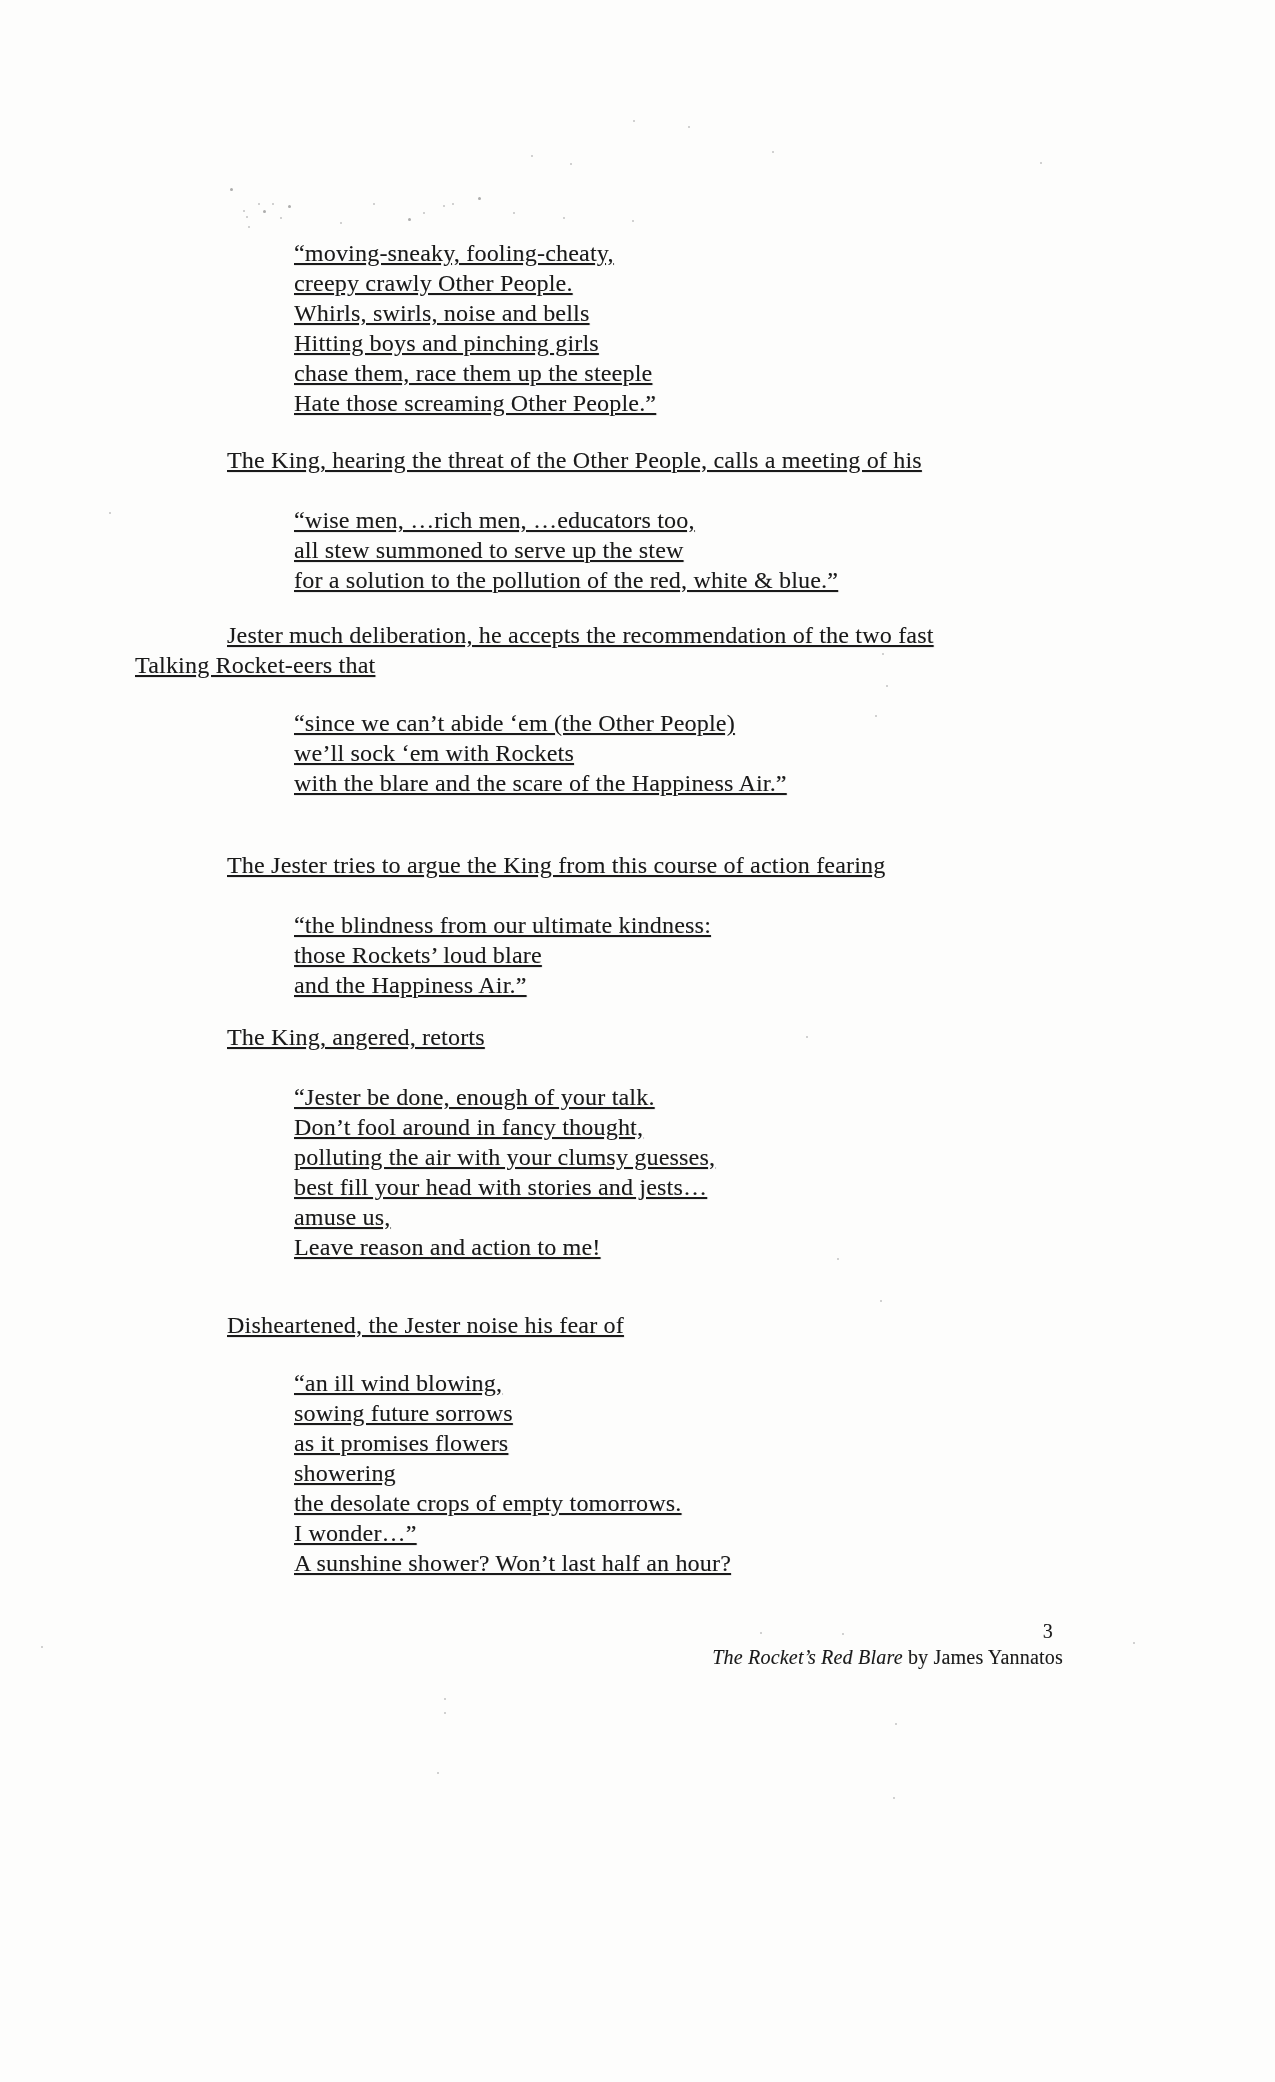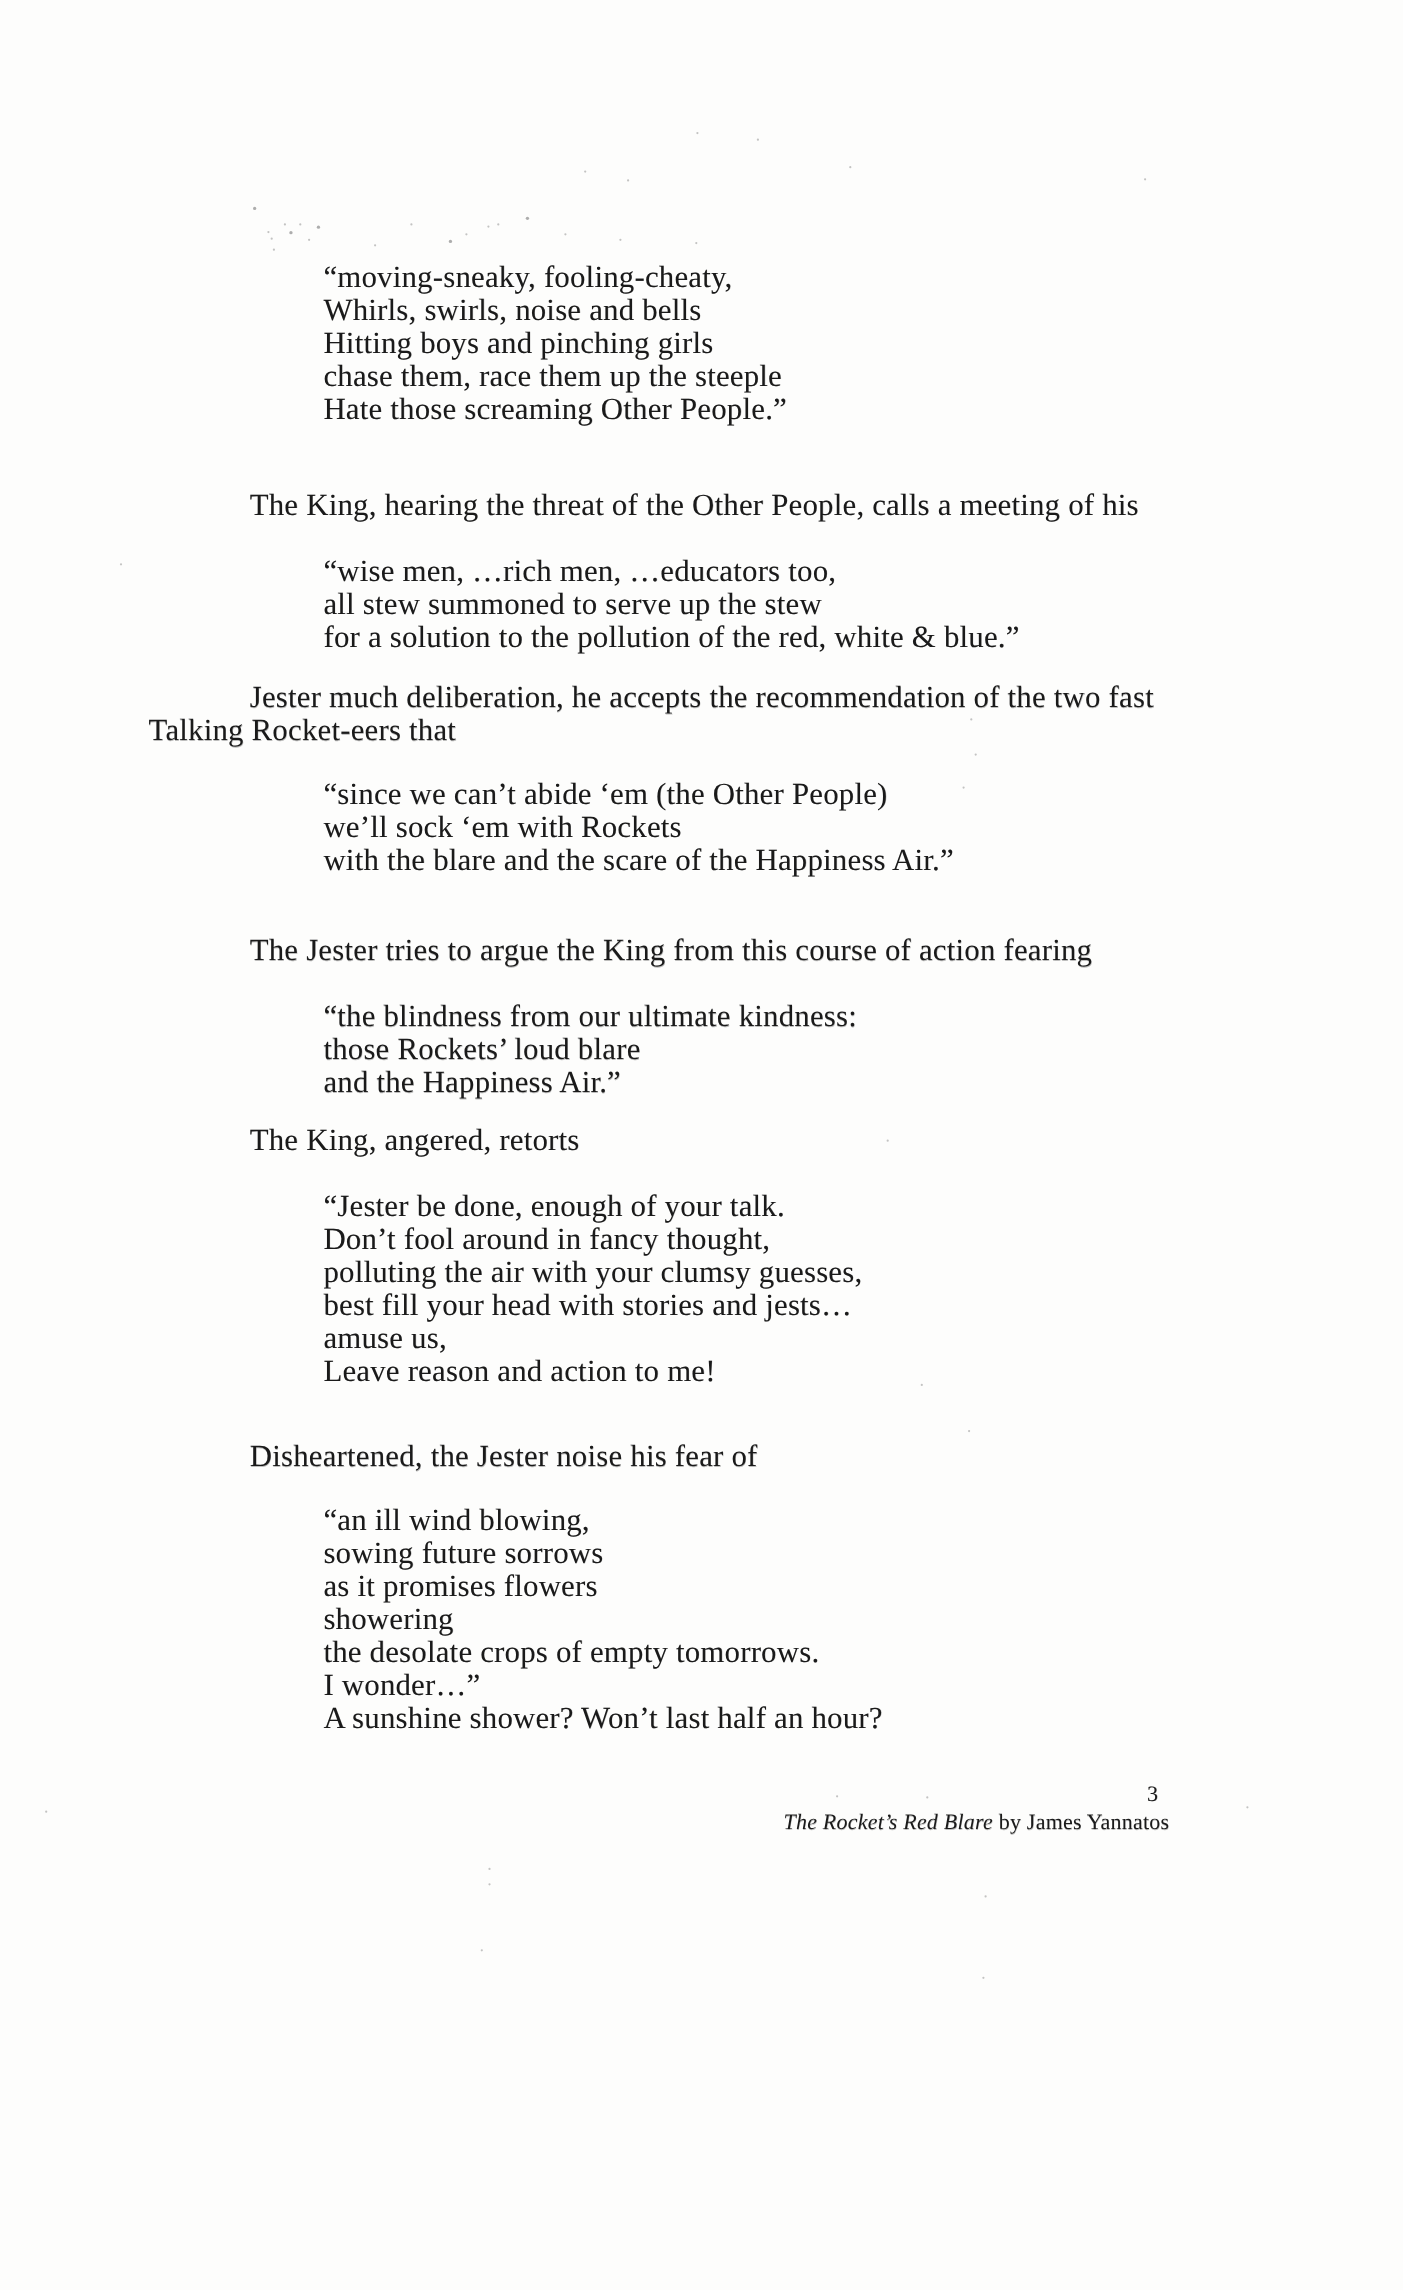--- a/index.html
+++ b/index.html
@@ -14,24 +14,25 @@
     margin: 0 auto;
     background: #fdfdfc;
     overflow: hidden;
     font-family: "Liberation Serif", "DejaVu Serif", serif;
     color: #1a1a1a;
   }
   .block {
     position: absolute;
     left: 135px;
     width: 1000px;
-    font-size: 28px;
+    font-size: 24px;
     line-height: 30px;
     letter-spacing: 0.2px;
     text-shadow: 0.3px 0.3px 0 rgba(70,70,70,0.35);
+    text-decoration: underline;
   }
   .block.stanza {
     left: 294px;
     width: 820px;
   }
   .line {
     white-space: pre;
   }
   .line.indented {
     text-indent: 92px;
@@ -71,20 +72,21 @@
     opacity: 0.4;
   }
 </style>
 </head>
 <body>
 
 <div class="page">
   <div id="content">
       <div class="block stanza" style="top: 238px;">
         <div class="line">“moving-sneaky, fooling-cheaty,</div>
+        <div class="line">creepy crawly Other People.</div>
         <div class="line">Whirls, swirls, noise and bells</div>
         <div class="line">Hitting boys and pinching girls</div>
         <div class="line">chase them, race them up the steeple</div>
         <div class="line">Hate those screaming Other People.”</div>
       </div>
       <div class="block narrator" style="top: 445px;">
         <div class="line indented">The King, hearing the threat of the Other People, calls a meeting of his</div>
       </div>
       <div class="block stanza" style="top: 505px;">
         <div class="line">“wise men, …rich men, …educators too,</div>

